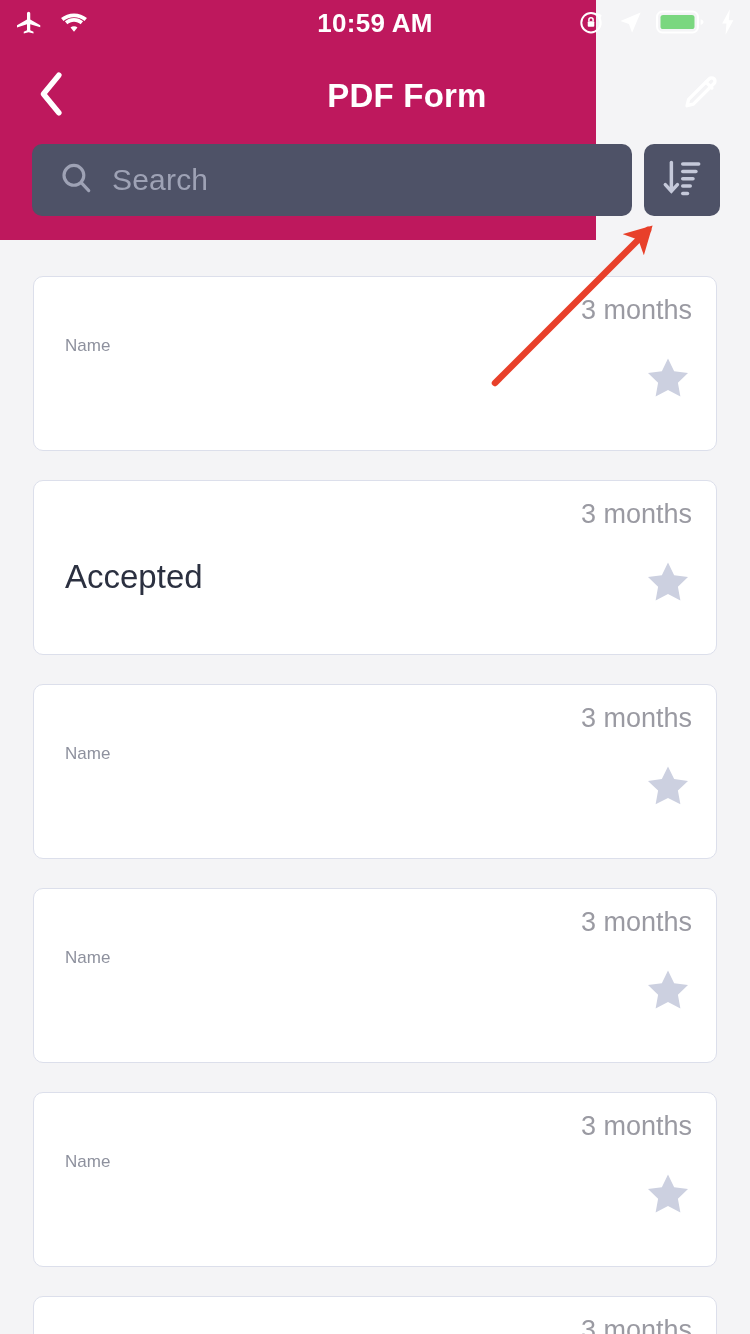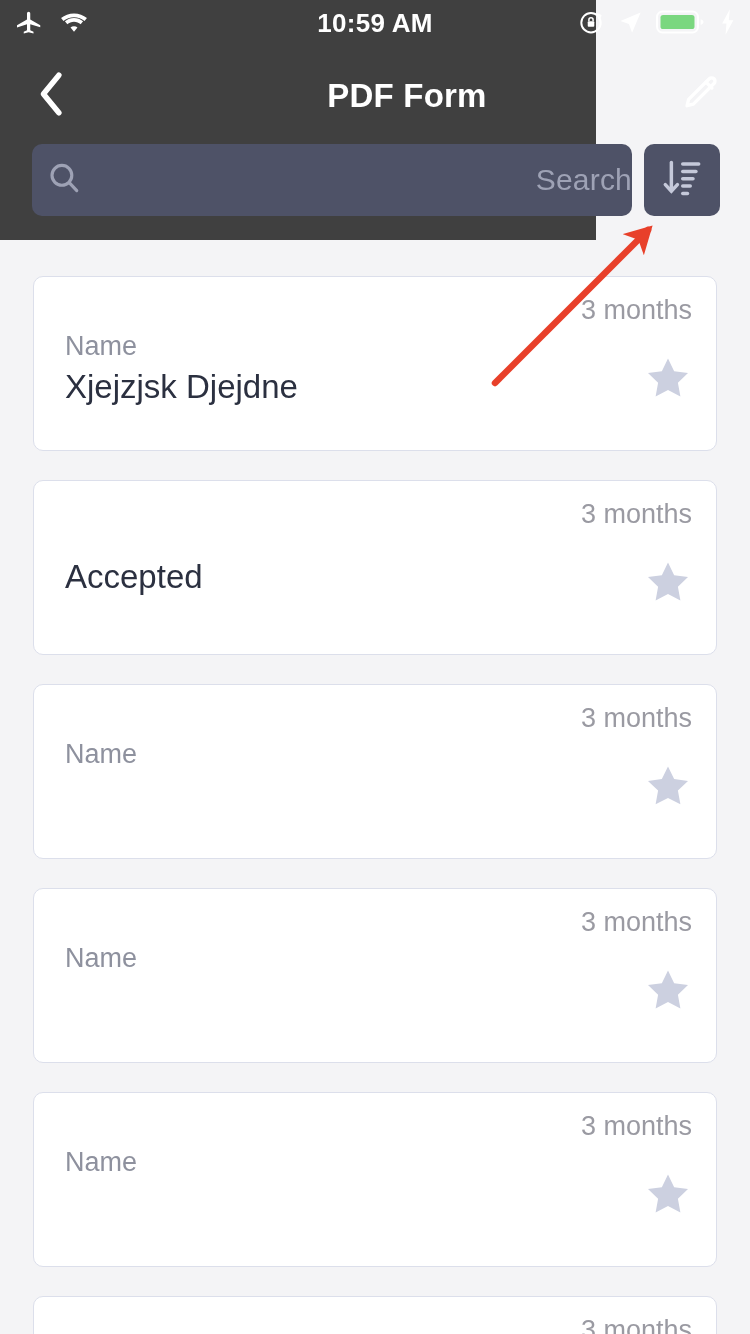--- a/index.html
+++ b/index.html
@@ -7,21 +7,21 @@
     width:750px; height:1334px;
     background:#f4f4f6;
     font-family:"Liberation Sans", sans-serif;
     overflow:hidden;
   }
   #screen{ position:relative; width:750px; height:1334px; overflow:hidden; background:#f4f4f6; }
 
   
   .header{
     position:absolute; top:0; left:0; width:596px; height:240px;
-    background:#404040;
+    background:#be185d;
   }
   .statusbar{
     position:absolute; top:0; left:0; width:750px; height:46px;
     display:flex; align-items:center;
   }
   .sb-left{ position:absolute; left:14px; top:8px; display:flex; align-items:center; gap:14px; }
   .sb-center{
     position:absolute; left:0; top:0; width:750px; height:46px;
     display:flex; align-items:center; justify-content:center;
     color:#ffffff; font-size:26px; font-weight:bold; letter-spacing:.3px;
@@ -44,23 +44,22 @@
     position:absolute; right:26px; top:12px; width:48px; height:48px;
     display:flex; align-items:center; justify-content:center; cursor:pointer;
   }
 
   .searchrow{
     position:absolute; top:144px; left:0; width:750px; height:76px;
   }
   .searchbox{
     position:absolute; left:32px; top:0; width:600px; height:72px;
     background:#4e5267; border-radius:10px;
-    display:flex; align-items:center; padding-left:14px; gap:18px;
+    display:flex; align-items:center; padding-left:26px; gap:18px;
     cursor:text;
-    justify-content:space-between;
   }
   .search-placeholder{
     color:#9ea2b5; font-size:30px; letter-spacing:.2px;
   }
   .sortbtn{
     position:absolute; right:30px; top:0; width:76px; height:72px;
     background:#4e5267; border-radius:10px;
     display:flex; align-items:center; justify-content:center; cursor:pointer;
   }
 
@@ -79,21 +78,21 @@
   }
   .card:first-child{ margin-top:36px; }
   .card-time{
     position:absolute; right:24px; top:18px;
     color:#9a9aa2; font-size:27px;
   }
   .card-body{
     position:absolute; left:31px; top:52px; right:120px;
   }
   .card-label{
-    color:#8e919e; font-size:27px; line-height:34px;
+    color:#8e919e; font-size:17px; line-height:34px;
   }
   .card-value{
     color:#2b3040; font-size:33px; line-height:44px; font-weight:normal;
     margin-top:2px;
   }
   .card-body.no-label .card-value{ margin-top:22px; }
   .card-star{
     position:absolute; right:22px; top:76px;
     width:52px; height:50px; cursor:pointer;
   }
@@ -202,21 +201,20 @@
       </div>
     </div>
   </div>
 
   <div class="list">
 
     <div class="card">
       <div class="card-time">3 months</div>
       <div class="card-body">
         <div class="card-label">Name</div>
-        <div class="card-value">Xjejzjsk Djejdne</div>
       </div>
       <div class="card-star">
         <svg width="52" height="50" viewBox="0 0 24 24" fill="#ccd0e0">
           <path d="M12 2.6l2.95 6.1 6.65.92-4.85 4.6 1.2 6.6L12 17.7l-5.95 3.12 1.2-6.6L2.4 9.62l6.65-.92L12 2.6z"></path>
         </svg>
       </div>
     </div>
 
     <div class="card">
       <div class="card-time">3 months</div>

